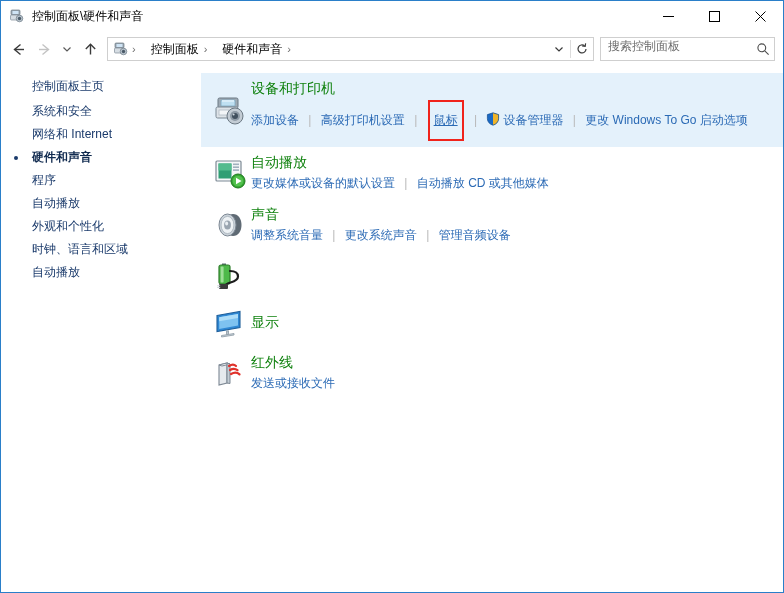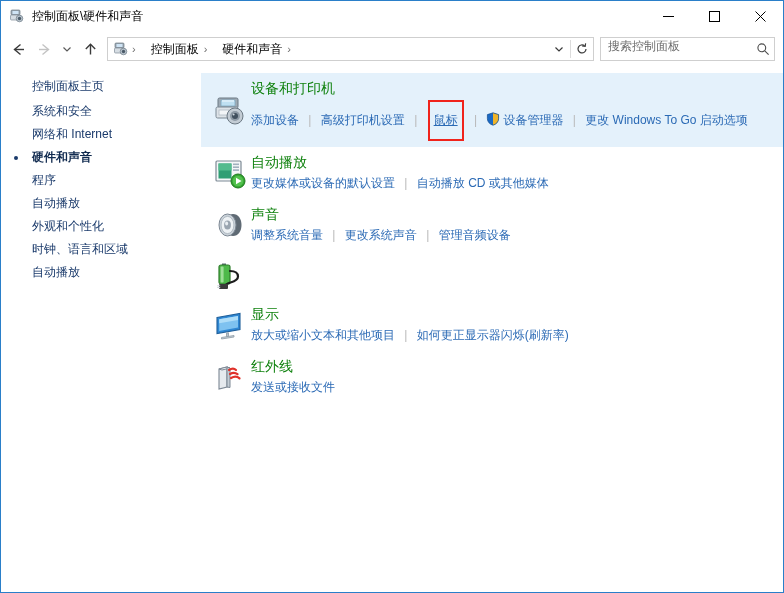--- a/index.html
+++ b/index.html
@@ -450,25 +450,20 @@
           <svg width="34" height="34" viewBox="0 0 34 34">
             <path d="M4 8.5 L27 4.5 L27 20.5 L4 24.5 Z" fill="#2f88d4" stroke="#1f5f9a" stroke-width="1.1"></path>
             <path d="M6.2 10.2 L25 6.9 L25 18.6 L6.2 22 Z" fill="#7ec2f0"></path>
             <path d="M6.2 10.2 L25 6.9 L25 11 L6.2 14.3 Z" fill="#aeddf8"></path>
             <path d="M13.5 24.1 L15.5 23.8 L15.5 27.5 L13.5 27.8 Z" fill="#b9c4cd" stroke="#8c99a3" stroke-width="0.8"></path>
             <path d="M8.5 28.5 L21 26.5 L21 28 L8.5 30 Z" fill="#c7d1d9" stroke="#8c99a3" stroke-width="0.8"></path>
           </svg>
         </div>
         <div class="sec-body">
           <div class="sec-title">显示</div>
-          <div class="sec-links">
-            <span class="lnk">放大或缩小文本和其他项目</span>
-            <span class="sep">|</span>
-            <span class="lnk">如何更正显示器闪烁(刷新率)</span>
-          </div>
         </div>
       </div>
 
       <div class="section">
         <div class="sec-icon">
           <svg width="34" height="34" viewBox="0 0 34 34">
             <path d="M6 8 L14 6 L14 26 L6 28 Z" fill="#e6eaee" stroke="#7d8894" stroke-width="1.1"></path>
             <path d="M6 8 L14 6 L17 7 L9 9 Z" fill="#f7f9fb" stroke="#7d8894" stroke-width="1"></path>
             <path d="M14 6 L17 7 L17 26.5 L14 26 Z" fill="#c3ccd4" stroke="#7d8894" stroke-width="1"></path>
             <path d="M16 9 C19 7 21.5 7.5 23 9" fill="none" stroke="#e0312a" stroke-width="2.2" stroke-linecap="round"></path>

